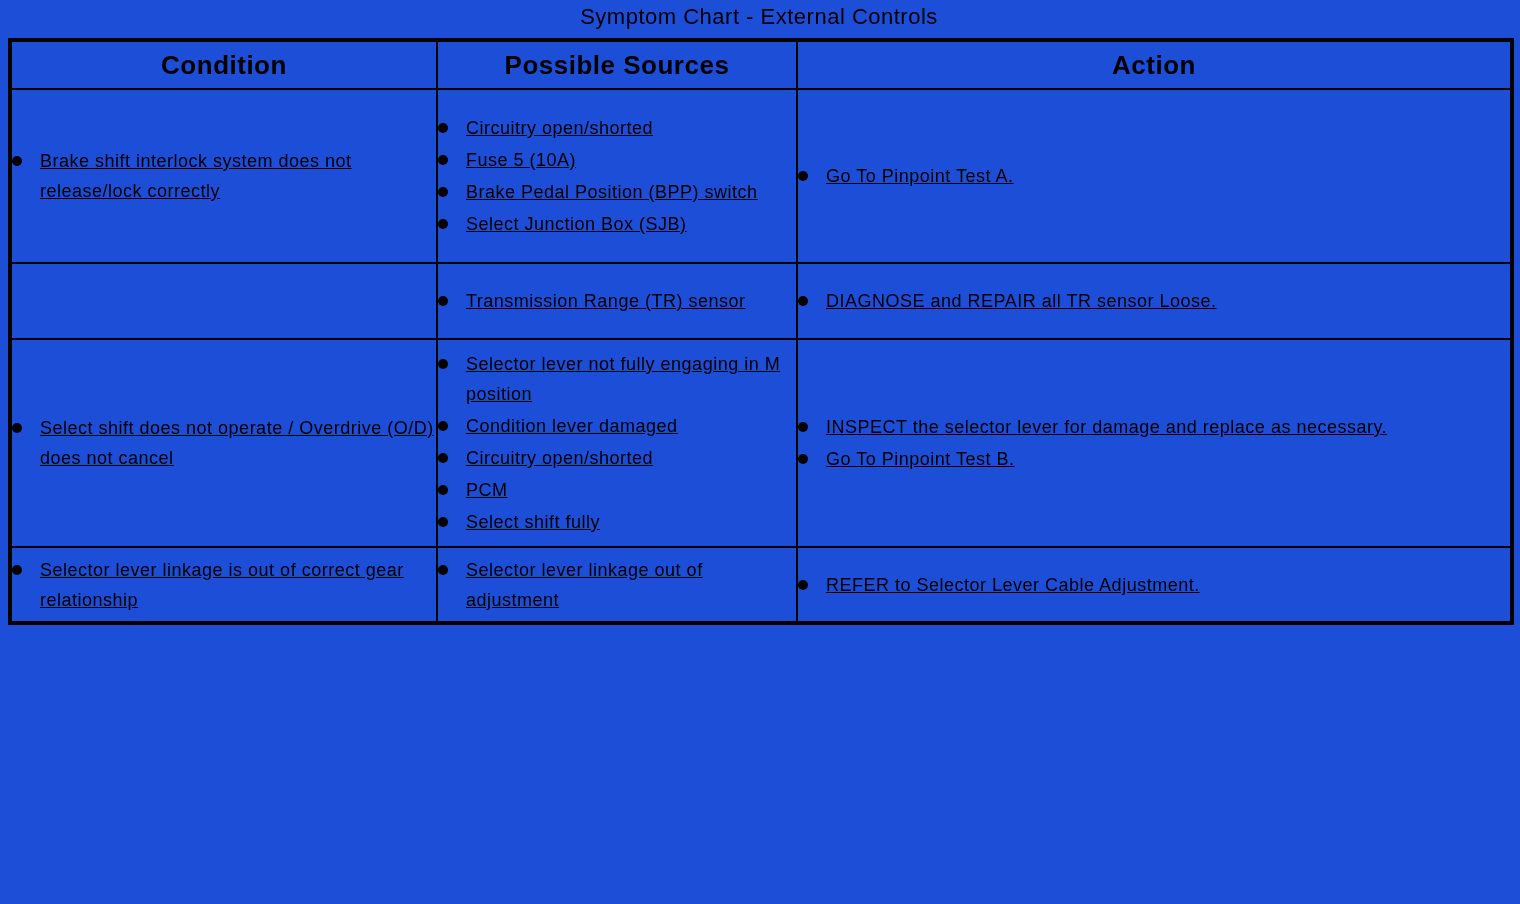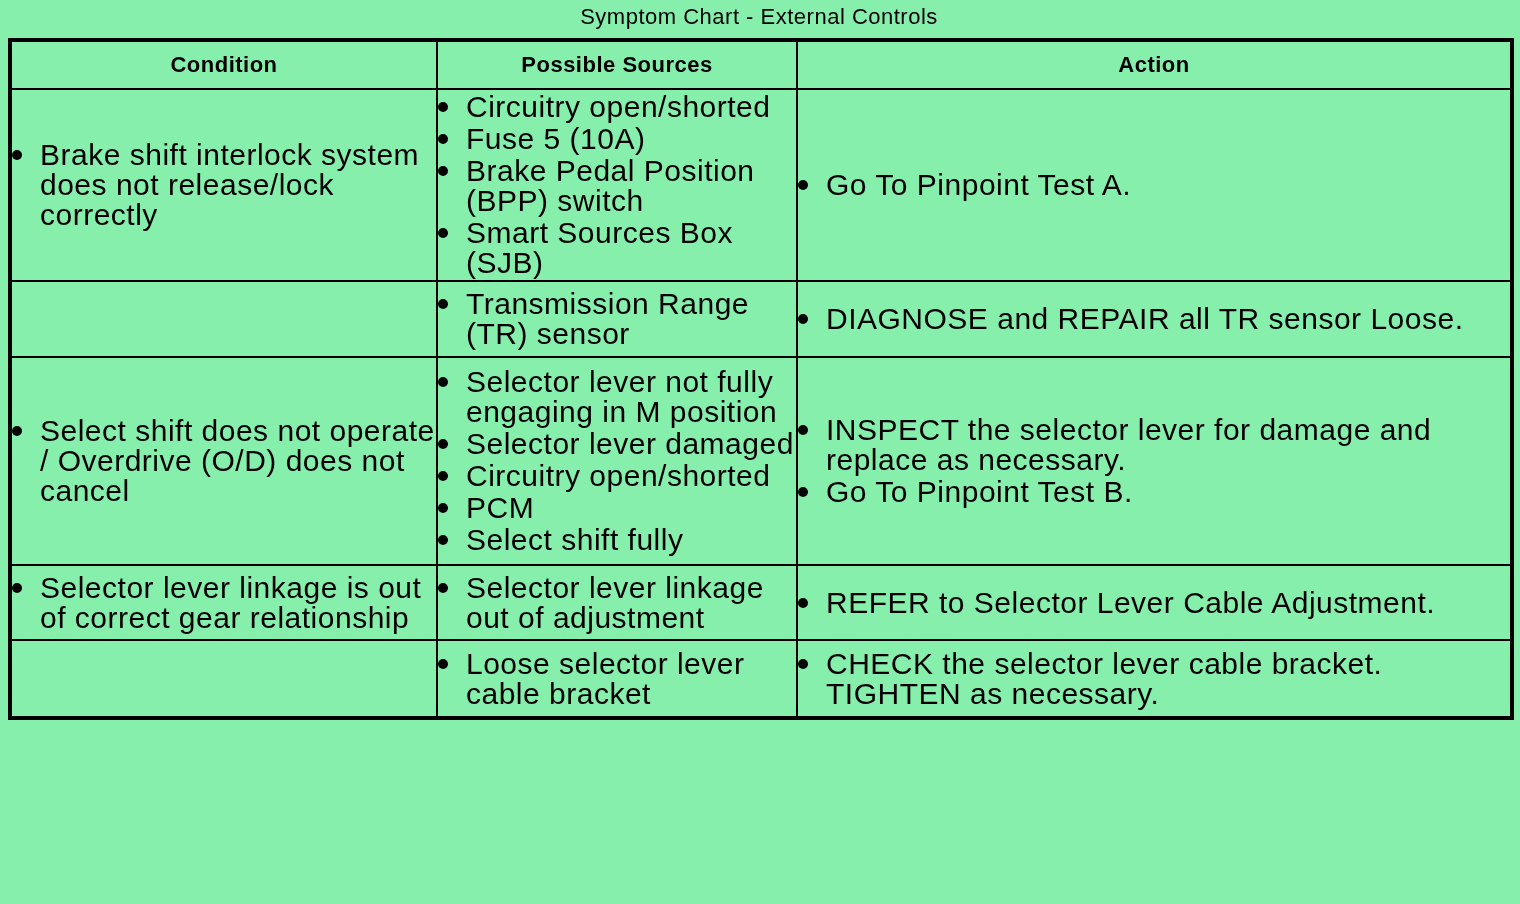--- a/index.html
+++ b/index.html
@@ -5,21 +5,21 @@
   html, body {
     margin: 0;
     padding: 0;
     background: #ffffff;
     color: #000000;
     font-family: "Liberation Sans", sans-serif;
   }
   .page {
     width: 1520px;
     height: 904px;
-    background: #86efac;
+    background: #1d4ed8;
     overflow: hidden;
   }
   .doc-title {
     width: 1502px;
     margin: 0 0 0 8px;
     padding-top: 4px;
     height: 34px;
     text-align: center;
     font-size: 22px;
     letter-spacing: 0.5px;
@@ -33,21 +33,21 @@
     border: 4px solid #000000;
   }
   table.symptom th,
   table.symptom td {
     border: 2px solid #000000;
     vertical-align: middle;
     padding: 0;
     overflow: hidden;
   }
   table.symptom th {
-    font-size: 22px;
+    font-size: 26px;
     font-weight: bold;
     letter-spacing: 0.5px;
     text-align: center;
     height: 46px;
   }
   tr.r1 td { height: 172px; }
   tr.r2 td { height: 73px; }
   tr.r3 td { height: 74px; }
   tr.r4 td { height: 206px; }
   tr.r5 td { height: 73px; }
@@ -66,23 +66,24 @@
   .dot {
     flex: none;
     width: 10px;
     height: 10px;
     margin-top: 10px;
     margin-right: 18px;
     border-radius: 50%;
     background: #000000;
   }
   .txt {
-    font-size: 30px;
+    font-size: 18px;
     line-height: 30px;
     letter-spacing: 0.5px;
+    text-decoration: underline;
   }
 </style>
 </head>
 <body>
 
 <div class="page">
 
   <div class="doc-title">Symptom Chart - External Controls</div>
 
   <table class="symptom">
@@ -115,21 +116,21 @@
           <div class="li">
               <span class="dot"></span>
               <span class="txt">Fuse 5 (10A)</span>
             </div>
           <div class="li">
               <span class="dot"></span>
               <span class="txt">Brake Pedal Position (BPP) switch</span>
             </div>
           <div class="li">
               <span class="dot"></span>
-              <span class="txt">Smart Sources Box (SJB)</span>
+              <span class="txt">Select Junction Box (SJB)</span>
             </div>
         </td>
         <td class="c3">
           <div class="li">
               <span class="dot"></span>
               <span class="txt">Go To Pinpoint Test A.</span>
             </div>
         </td>
       </tr>
 
@@ -157,21 +158,21 @@
               <span class="txt">Select shift does not operate / Overdrive (O/D) does not cancel</span>
             </div>
         </td>
         <td class="c2">
           <div class="li">
               <span class="dot"></span>
               <span class="txt">Selector lever not fully engaging in M position</span>
             </div>
           <div class="li">
               <span class="dot"></span>
-              <span class="txt">Selector lever damaged</span>
+              <span class="txt">Condition lever damaged</span>
             </div>
           <div class="li">
               <span class="dot"></span>
               <span class="txt">Circuitry open/shorted</span>
             </div>
           <div class="li">
               <span class="dot"></span>
               <span class="txt">PCM</span>
             </div>
           <div class="li">
@@ -205,32 +206,17 @@
             </div>
         </td>
         <td class="c3">
           <div class="li">
               <span class="dot"></span>
               <span class="txt">REFER to Selector Lever Cable Adjustment.</span>
             </div>
         </td>
       </tr>
 
-      <tr class="r6">
-        <td class="c1"></td>
-        <td class="c2">
-          <div class="li">
-              <span class="dot"></span>
-              <span class="txt">Loose selector lever cable bracket</span>
-            </div>
-        </td>
-        <td class="c3">
-          <div class="li">
-              <span class="dot"></span>
-              <span class="txt">CHECK the selector lever cable bracket. TIGHTEN as necessary.</span>
-            </div>
-        </td>
-      </tr>
 
 
     </tbody>
   </table>
 </div>
 
 </body></html>

